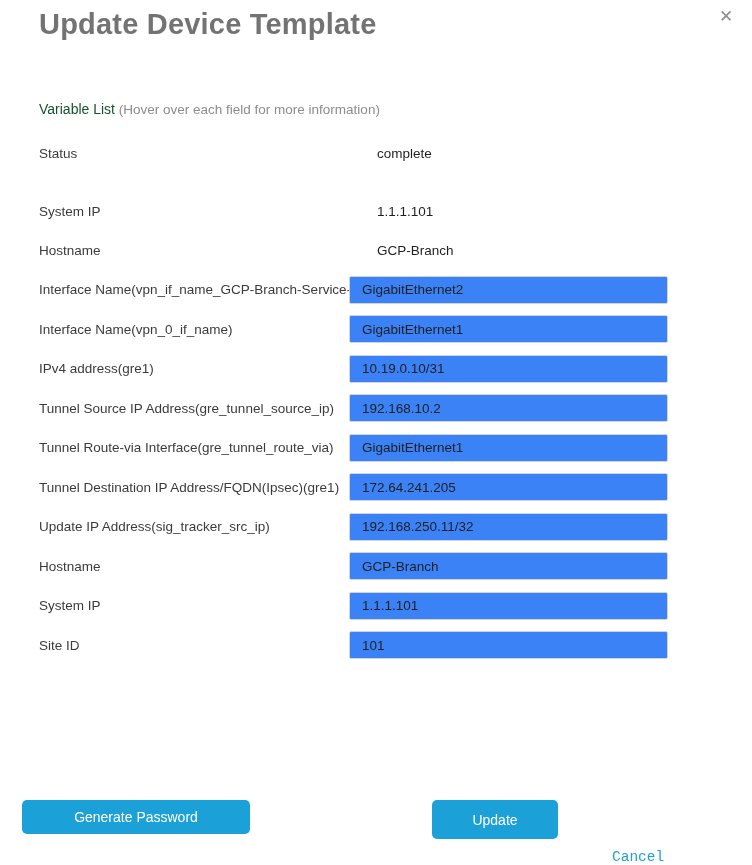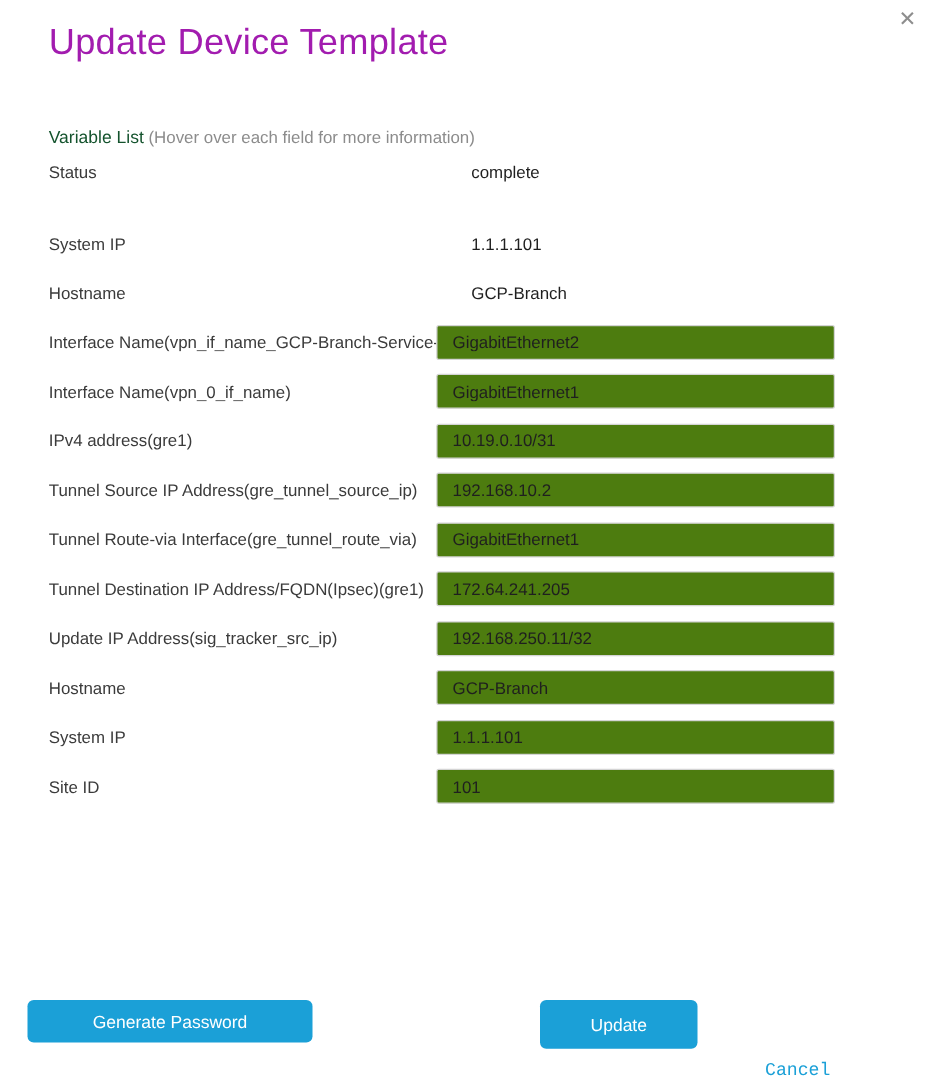--- a/index.html
+++ b/index.html
@@ -16,34 +16,34 @@
   .close-btn {
     position:absolute; top:4px; right:14px;
     width:24px; height:24px;
     background:none; border:none; cursor:pointer;
     color:#8e8e8e; font-size:17px; line-height:24px;
     font-family:"DejaVu Sans",sans-serif;
     font-weight:300;
   }
 
   .title {
-    position:absolute; left:39px; top:18px;
-    font-size:29px; font-weight:400; color:#a21caf;
+    position:absolute; left:39px; top:8px;
+    font-size:29px; font-weight:700; color:#737373;
     letter-spacing:0.2px;
   }
 
   .section-head {
     position:absolute; left:39px; top:101px;
     font-size:13.5px; color:#8c8c8c;
   }
   .section-head .head-strong {
     font-weight:normal; color:#14532d; font-size:14px;
   }
 
-  .rows { position:absolute; left:0; top:118px; width:752px; }
+  .rows { position:absolute; left:0; top:134px; width:752px; }
 
   .row {
     display:flex; align-items:center;
     padding-left:39px; width:752px;
   }
   .row.static { height:39px; }
   .row.static.gap-after { margin-bottom:19px; }
   .row.field { height:39.5px; }
 
   .row-label {
@@ -51,21 +51,21 @@
     font-size:13.5px; color:#3b3b3b;
     white-space:nowrap; overflow:hidden;
   }
   .row-value {
     margin-left:28px;
     font-size:13.5px; color:#1f1f1f;
   }
   .row-input {
     width:319px; height:28px;
     border:1px solid #d4d4d4; border-radius:2px;
-    background:#4d7c0f;
+    background:#3b82f6;
     padding:0 12px;
     font-size:13.5px; color:#1f1f1f;
     font-family:"Liberation Sans","DejaVu Sans",sans-serif;
     outline:none;
   }
 
   .btn {
     position:absolute;
     border:none; border-radius:5px;
     background:var(--accent,#1BA0D7);

